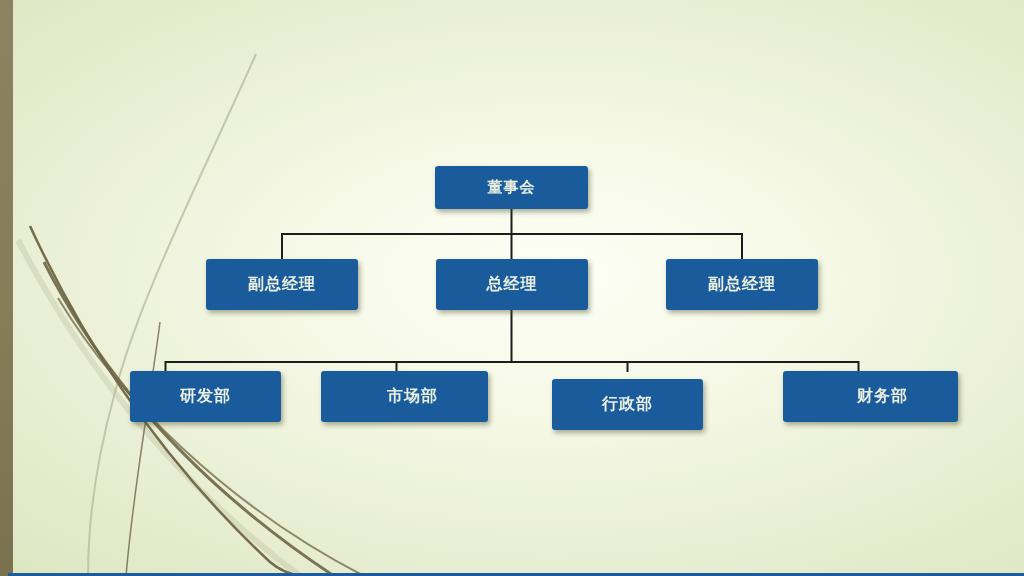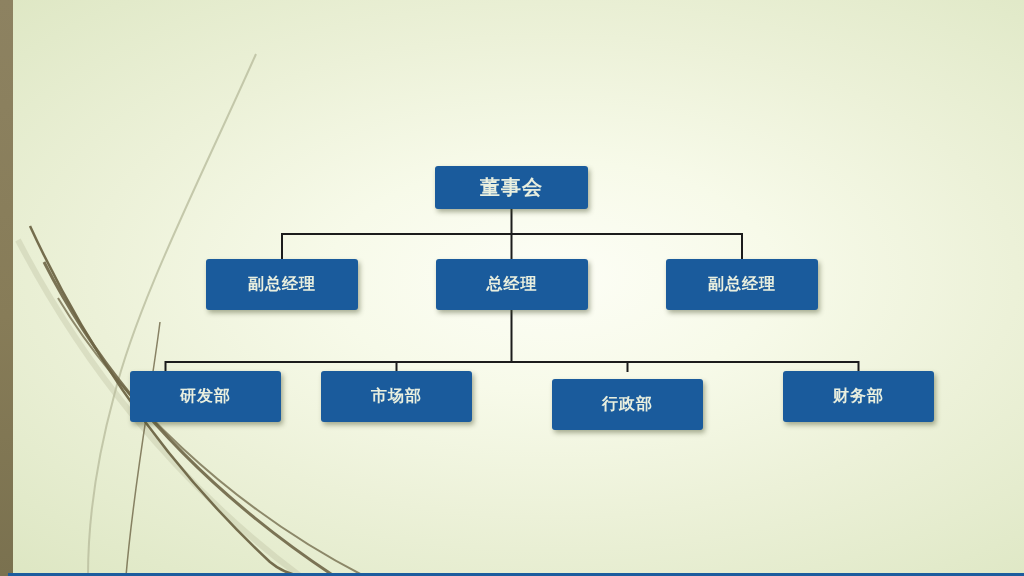--- a/index.html
+++ b/index.html
@@ -30,28 +30,28 @@
     border-radius: 3px;
     box-shadow: 2px 3px 5px rgba(70, 80, 45, 0.45);
     display: flex; align-items: center; justify-content: center;
     color: #e9efdf;
     font-weight: bold;
     font-size: 16px;
     letter-spacing: 1px;
     cursor: default;
   }
   
-  .node-root { left: 435px; top: 166px; width: 153px; height: 43px; font-size: 20px; }
+  .node-root { left: 435px; top: 166px; width: 153px; height: 43px; font-size: 15px; }
   .node-m0   { left: 206px; top: 259px; width: 152px; height: 51px; }
   .node-m1   { left: 436px; top: 259px; width: 152px; height: 51px; }
   .node-m2   { left: 666px; top: 259px; width: 152px; height: 51px; }
   .node-d0   { left:  90px; top: 371px; width: 151px; height: 51px; margin-left: 40px; }
-  .node-d1   { left: 321px; top: 371px; width: 151px; height: 51px; }
+  .node-d1   { left: 321px; top: 371px; width: 151px; height: 51px; padding-left: 16px; }
   .node-d2   { left: 552px; top: 379px; width: 151px; height: 51px; }
-  .node-d3   { left: 783px; top: 371px; width: 151px; height: 51px; }
+  .node-d3   { left: 783px; top: 371px; width: 151px; height: 51px; padding-left: 24px; }
 </style>
 </head>
 <body>
 
 <div class="slide">
 
   <svg class="deco-svg" viewBox="0 0 1024 576" aria-hidden="true">
     <path d="M256,54 C200,180 138,300 114,396 C96,462 88,520 88,576" fill="none" stroke="#b9bd9e" stroke-width="2" opacity="0.8"></path>
     <path d="M18,240 C80,360 172,480 300,576" fill="none" stroke="#b9bd9e" stroke-width="6" opacity="0.35"></path>
     <path d="M30,226 C78,330 152,452 270,562 C282,572 292,575 302,576" fill="none" stroke="#6e6546" stroke-width="2.5" opacity="0.95"></path>

